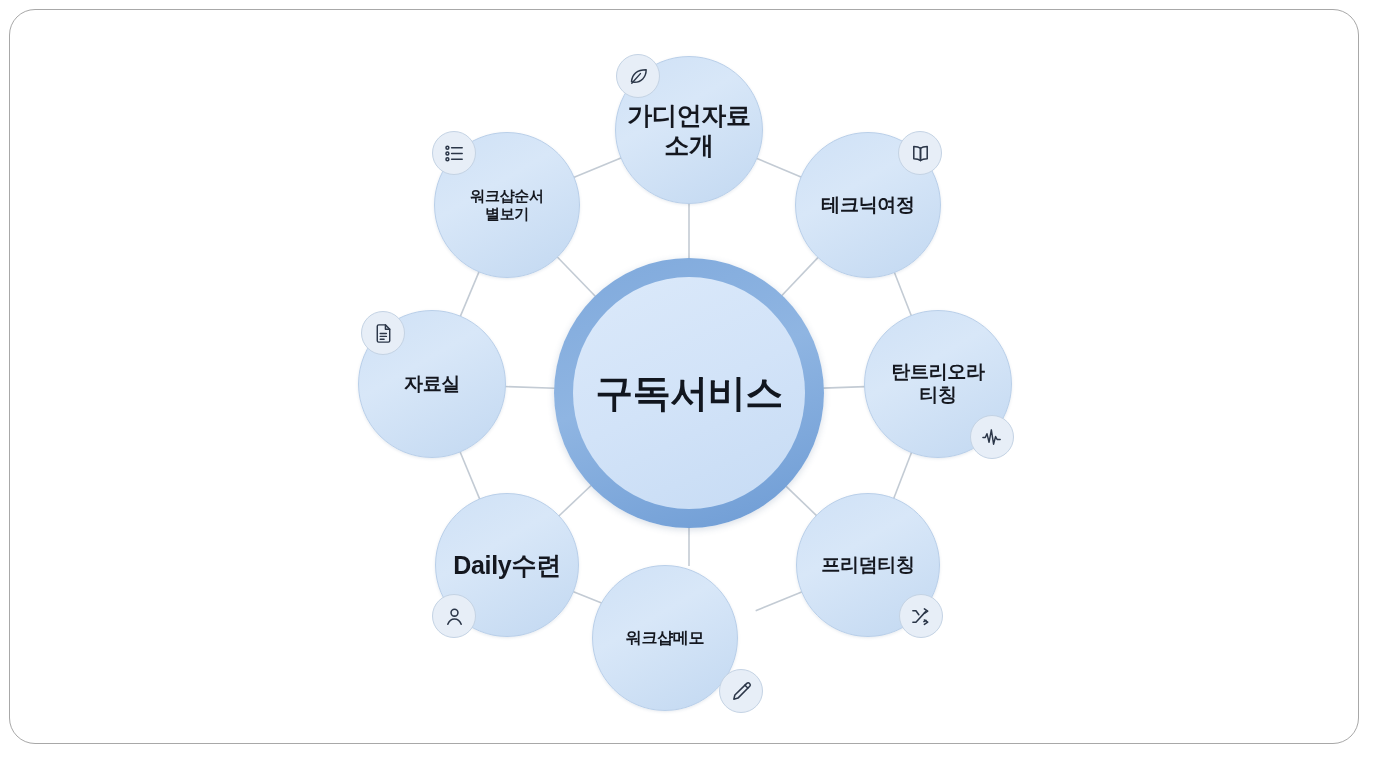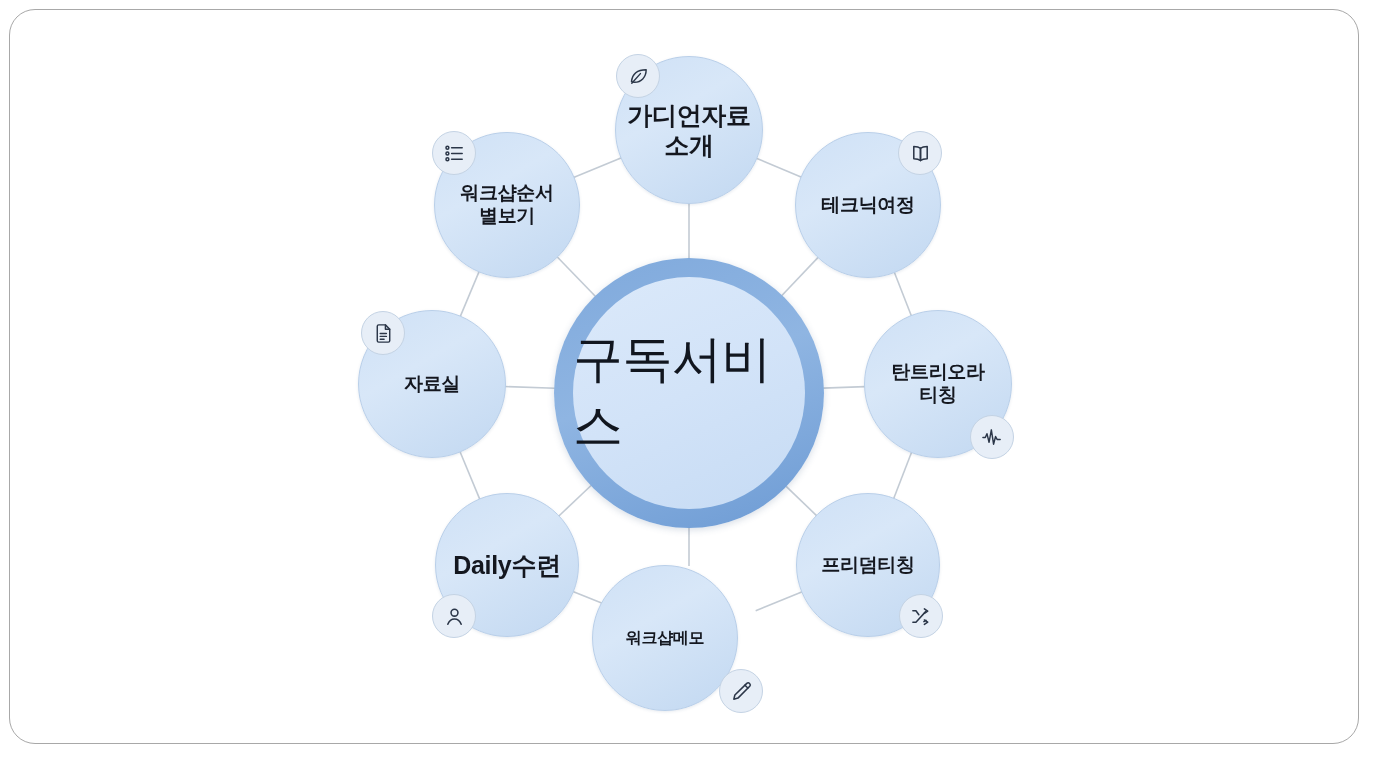--- a/index.html
+++ b/index.html
@@ -50,21 +50,21 @@
     display: flex; align-items: center; justify-content: center;
     box-shadow: 0 2px 7px rgba(60,90,130,0.2);
   }
   #hub-inner {
     width: 232px; height: 232px;
     border-radius: 50%;
     background: linear-gradient(155deg, #dbe9fa 0%, #d2e3f8 50%, #c6dbf4 100%);
     display: flex; align-items: center; justify-content: center;
   }
   #hub-label {
-    font-size: 50px; font-weight: 400; color: #11161f; letter-spacing: -0.5px;
+    font-size: 38px; font-weight: 700; color: #11161f; letter-spacing: -0.5px;
   }
 
   .badge {
     position: absolute;
     width: 44px; height: 44px;
     border-radius: 50%;
     background: #e7eef7;
     border: 1px solid #c4d3e4;
     display: flex; align-items: center; justify-content: center;
   }
@@ -119,21 +119,21 @@
       </div>
       <div class="node" style="left: 592px; top: 565px; width: 146px; height: 146px; font-size: 16px;">
         <span class="node-label">워크샵메모</span>
       </div>
       <div class="node" style="left: 435px; top: 493px; width: 144px; height: 144px; font-size: 25px;">
         <span class="node-label">Daily수련</span>
       </div>
       <div class="node" style="left: 358px; top: 310px; width: 148px; height: 148px; font-size: 19px; align-items: center;">
         <span class="node-label">자료실</span>
       </div>
-      <div class="node" style="left: 434px; top: 132px; width: 146px; height: 146px; font-size: 19px; justify-content: center;">
+      <div class="node" style="left: 434px; top: 132px; width: 146px; height: 146px; font-size: 15px; justify-content: center;">
         <span class="node-label">워크샵순서
 별보기</span>
       </div>
     </div>
   <div id="badges">
       <div class="badge" style="left: 616px; top: 54px;">
         <span>
           <svg viewBox="0 0 24 24" fill="none" stroke="#2b3648" stroke-width="1.5" stroke-linecap="round" stroke-linejoin="round">
             <path d="M20 5c0 8-5.5 13-12 13-1.2 0-2.3-.2-3.3-.6C5.5 9.6 11 5 20 5z"></path>
             <path d="M5 19L14 9"></path>

